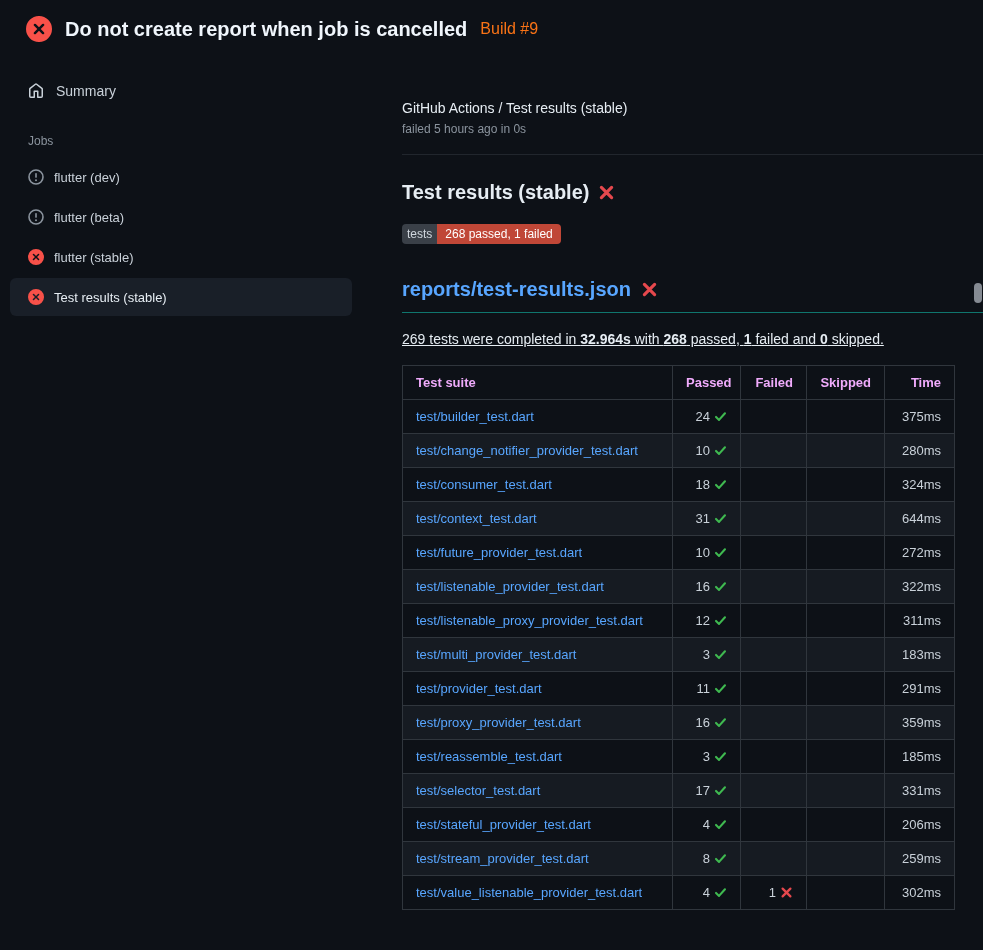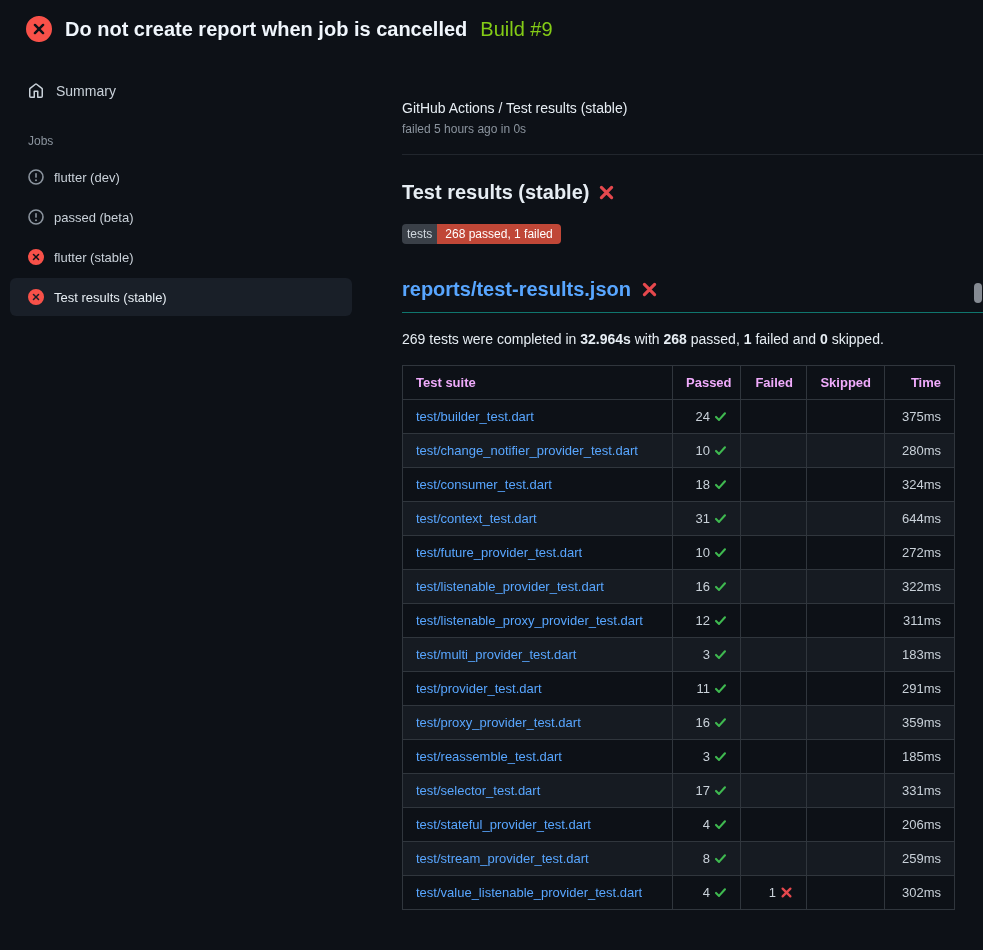--- a/index.html
+++ b/index.html
@@ -13,21 +13,21 @@
   html,body{margin:0;padding:0;}
   body{
     width:983px;height:950px;overflow:hidden;position:relative;
     background:#0d1117;color:#c9d1d9;
     font-family:"Liberation Sans","DejaVu Sans",sans-serif;
     font-size:14px;
   }
   
   .top-header{display:flex;align-items:center;gap:13px;padding:16px 16px 14px 26px;}
   .top-header .run-title{font-size:20px;font-weight:700;color:#f0f6fc;margin:0;line-height:26px;}
-  .top-header .build-no{font-size:20px;font-weight:400;color:#84cc16;line-height:26px;}
+  .top-header .build-no{font-size:16px;font-weight:400;color:#f97316;line-height:26px;}
   .xcircle-big{width:26px;height:26px;display:inline-flex;flex:none;}
   
   .layout{display:flex;align-items:flex-start;}
   .sidebar{width:370px;flex:none;padding:18px 18px 0 10px;}
   .summary-item{display:flex;align-items:center;gap:12px;padding:9px 18px;border-radius:6px;
     color:#c9d1d9;font-size:14px;cursor:pointer;}
   .jobs-heading{font-size:12px;color:#8b949e;margin:26px 0 10px;padding-left:18px;}
   .job-item{display:flex;align-items:center;gap:10px;padding:11px 18px;border-radius:6px;
     font-size:13px;color:#c9d1d9;cursor:pointer;margin-bottom:2px;}
   .job-item.selected{background:#191f28;color:#e6edf3;}
@@ -39,21 +39,21 @@
   .divider{height:1px;background:#21262d;margin-top:18px;}
   .section-heading{display:flex;align-items:center;gap:9px;margin-top:26px;}
   .section-heading h2{margin:0;font-size:20px;font-weight:700;color:#e6edf3;}
   .badge{display:inline-flex;margin-top:20px;border-radius:4px;overflow:hidden;font-size:12px;line-height:1;}
   .badge .badge-label{background:var(--badge-label-bg);color:#d0d7de;padding:4px 5px;}
   .badge .badge-value{background:var(--badge-value-bg);color:#ffffff;padding:4px 8px;}
   .report-heading{display:flex;align-items:center;gap:10px;margin-top:34px;
     padding-bottom:11px;border-bottom:1px solid #0f766e;}
   .report-heading a{font-size:20px;font-weight:700;color:var(--link-blue);text-decoration:none;cursor:pointer;}
   .xmark{width:17px;height:17px;display:inline-flex;flex:none;}
-  .summary-sentence{margin:18px 0 0;font-size:14px;color:#e6edf3;}
+  .summary-sentence{margin:18px 0 0;font-size:14px;color:#e6edf3;text-decoration:underline;}
   .summary-sentence strong{font-weight:700;}
   
   table.results{margin-top:18px;border-collapse:collapse;table-layout:fixed;width:552px;font-size:13px;}
   .results th,.results td{border:1px solid #30363d;padding:9px 13px;line-height:15px;}
   .results th{font-weight:700;color:#f0abfc;text-align:left;}
   .results th.num,.results td.num{text-align:right;}
   .results tbody tr:nth-child(even){background:#161b22;}
   .suite-link{color:var(--link-blue);text-decoration:none;cursor:pointer;text-align:center;}
   .cellflex{display:flex;justify-content:flex-end;align-items:center;gap:4px;}
   .check,.cross{width:13px;height:13px;display:inline-flex;flex:none;}
@@ -104,21 +104,21 @@
 
   <div class="job-item">
 
     <span class="job-icon icon-neutral">
       <svg viewBox="0 0 16 16" width="16" height="16">
               <circle cx="8" cy="8" r="7" fill="none" stroke="#8b949e" stroke-width="1.6"></circle>
               <rect x="7.2" y="3.9" width="1.6" height="5" rx="0.8" fill="#8b949e"></rect>
               <circle cx="8" cy="11.3" r="1" fill="#8b949e"></circle>
             </svg>
     </span>
-    <span class="job-label">passed (beta)</span>
+    <span class="job-label">flutter (beta)</span>
   </div>
 
   <div class="job-item">
     <span class="job-icon icon-failed">
       <svg viewBox="0 0 16 16" width="16" height="16" fill="#f85149">
               <path d="M2.343 13.657A8 8 0 1 1 13.658 2.343 8 8 0 0 1 2.343 13.657ZM6.03 4.97a.751.751 0 0 0-1.042.018.751.751 0 0 0-.018 1.042L6.94 8 4.97 9.97a.749.749 0 0 0 .326 1.275.749.749 0 0 0 .734-.215L8 9.06l1.97 1.97a.749.749 0 0 0 1.275-.326.749.749 0 0 0-.215-.734L9.06 8l1.97-1.97a.749.749 0 0 0-.326-1.275.749.749 0 0 0-.734.215L8 6.94Z"></path>
             </svg>
     </span>
 
     <span class="job-label">flutter (stable)</span>

